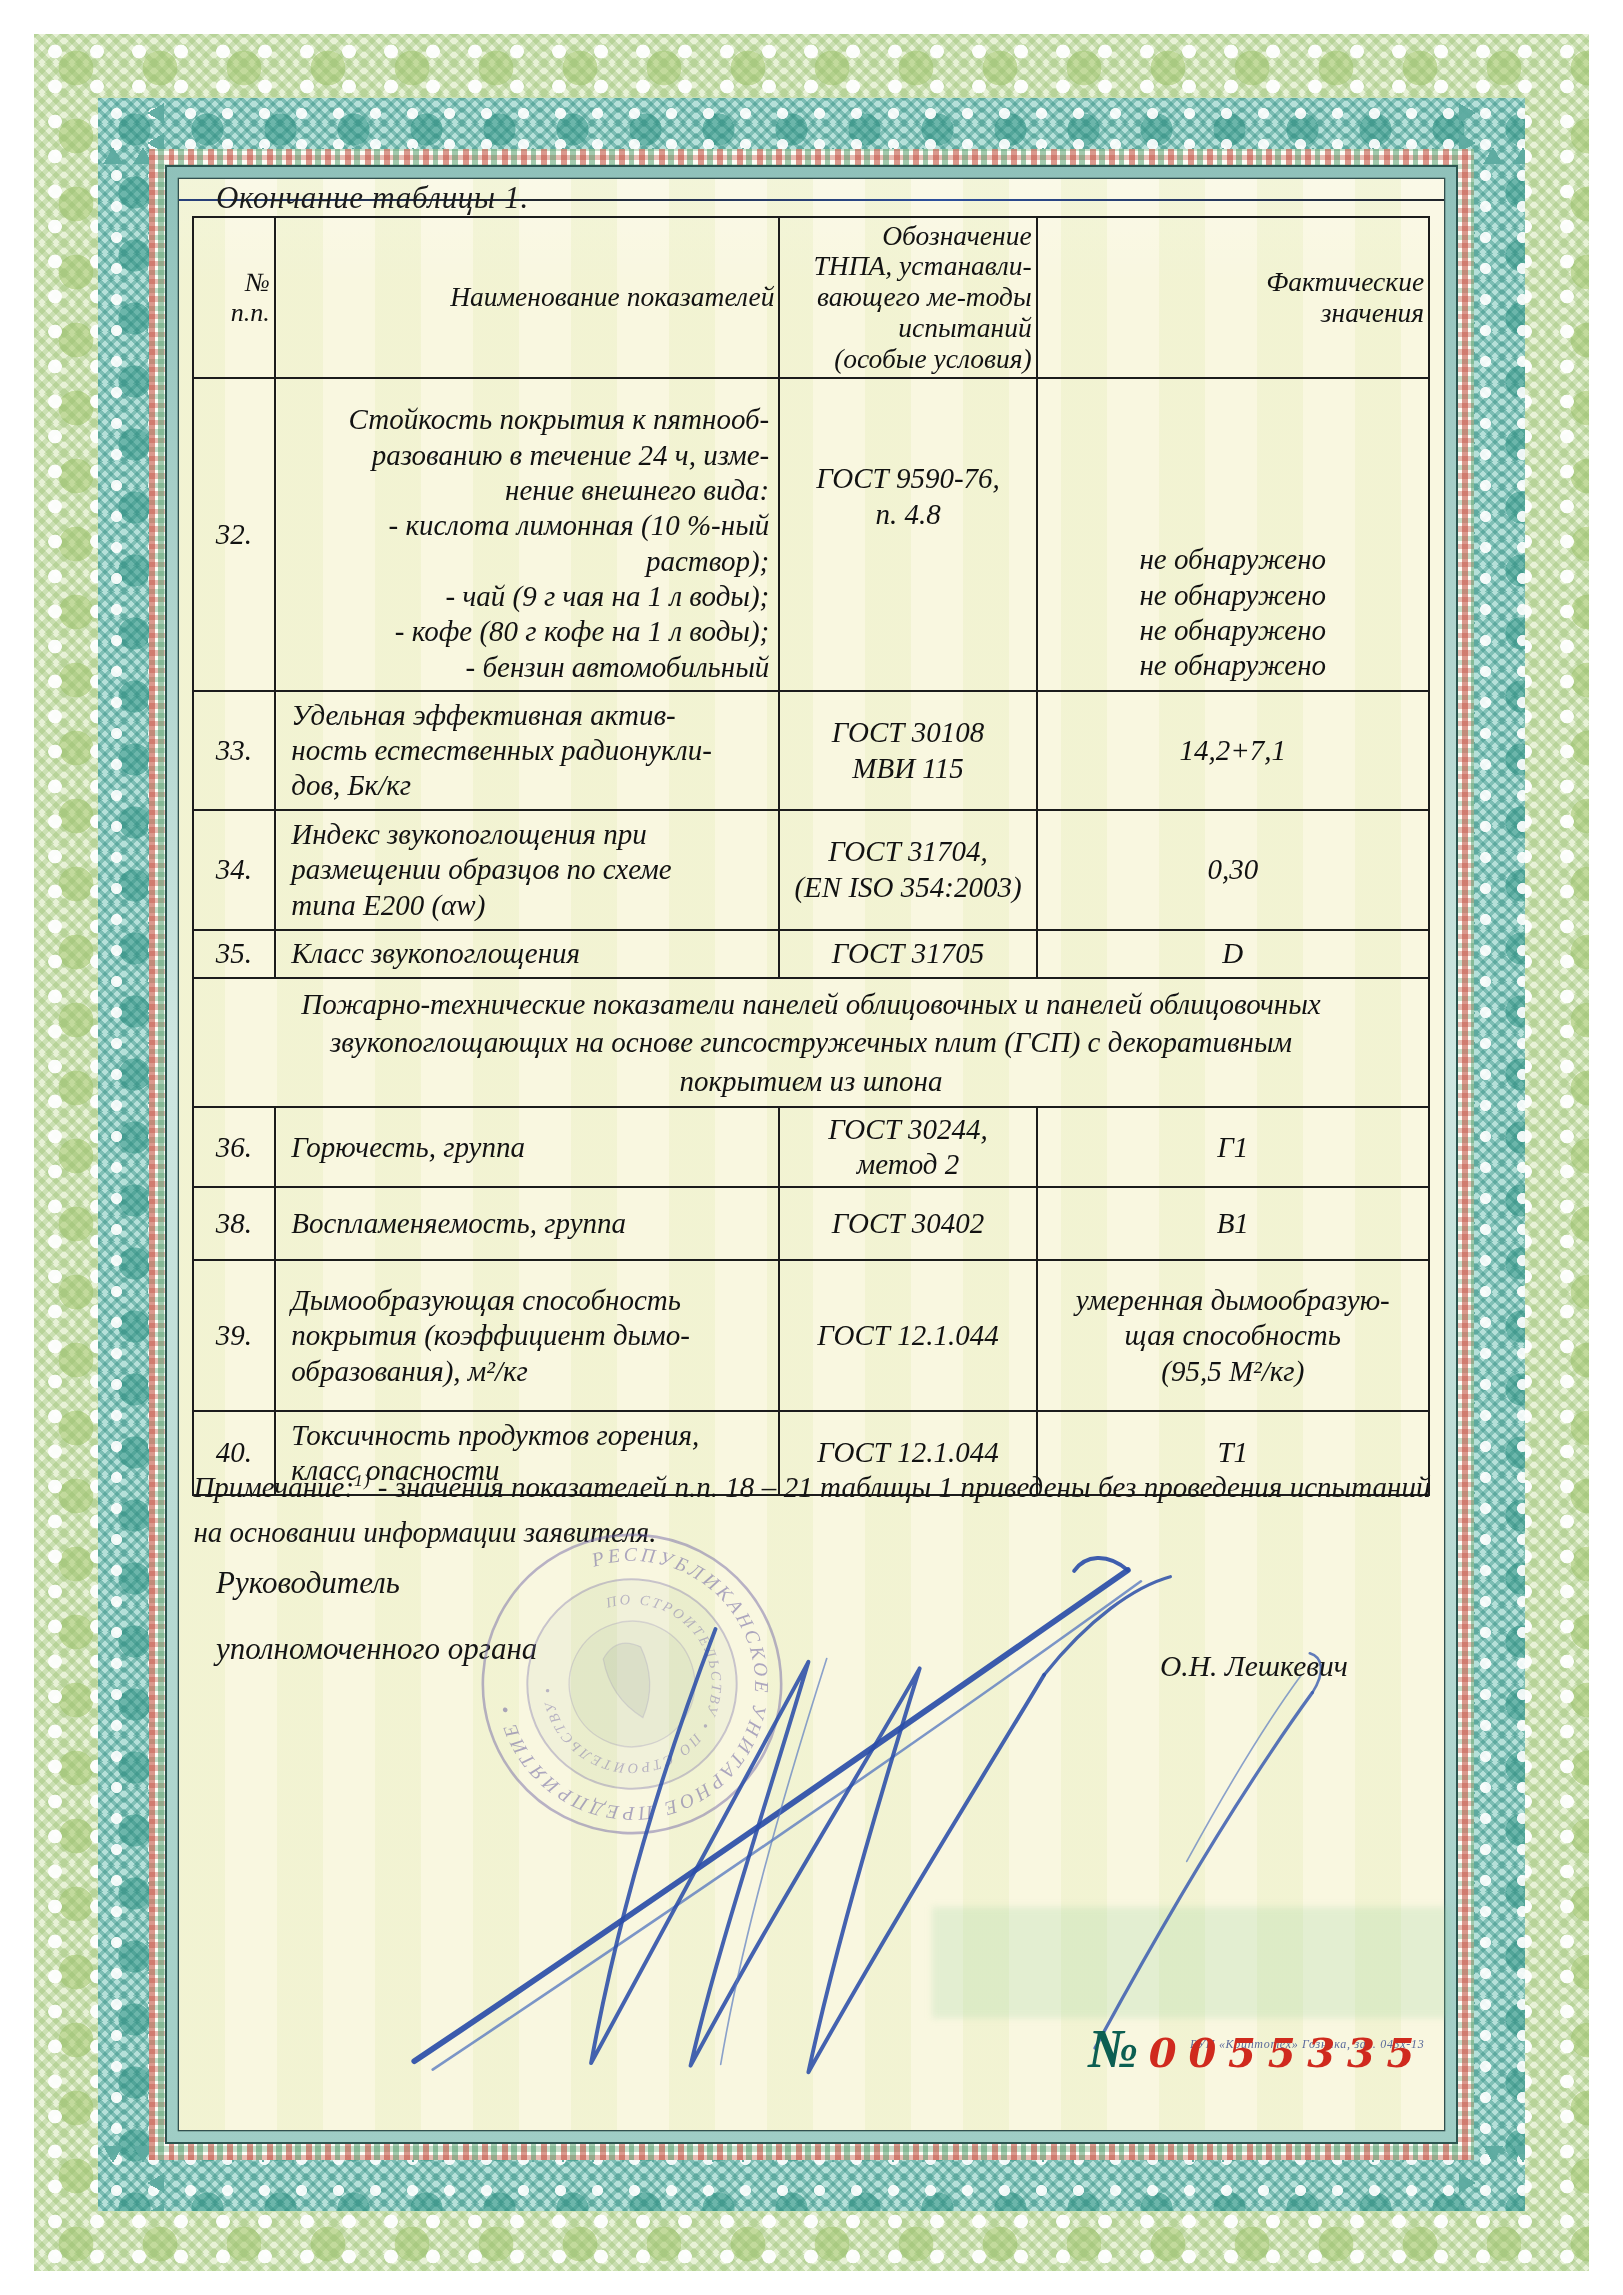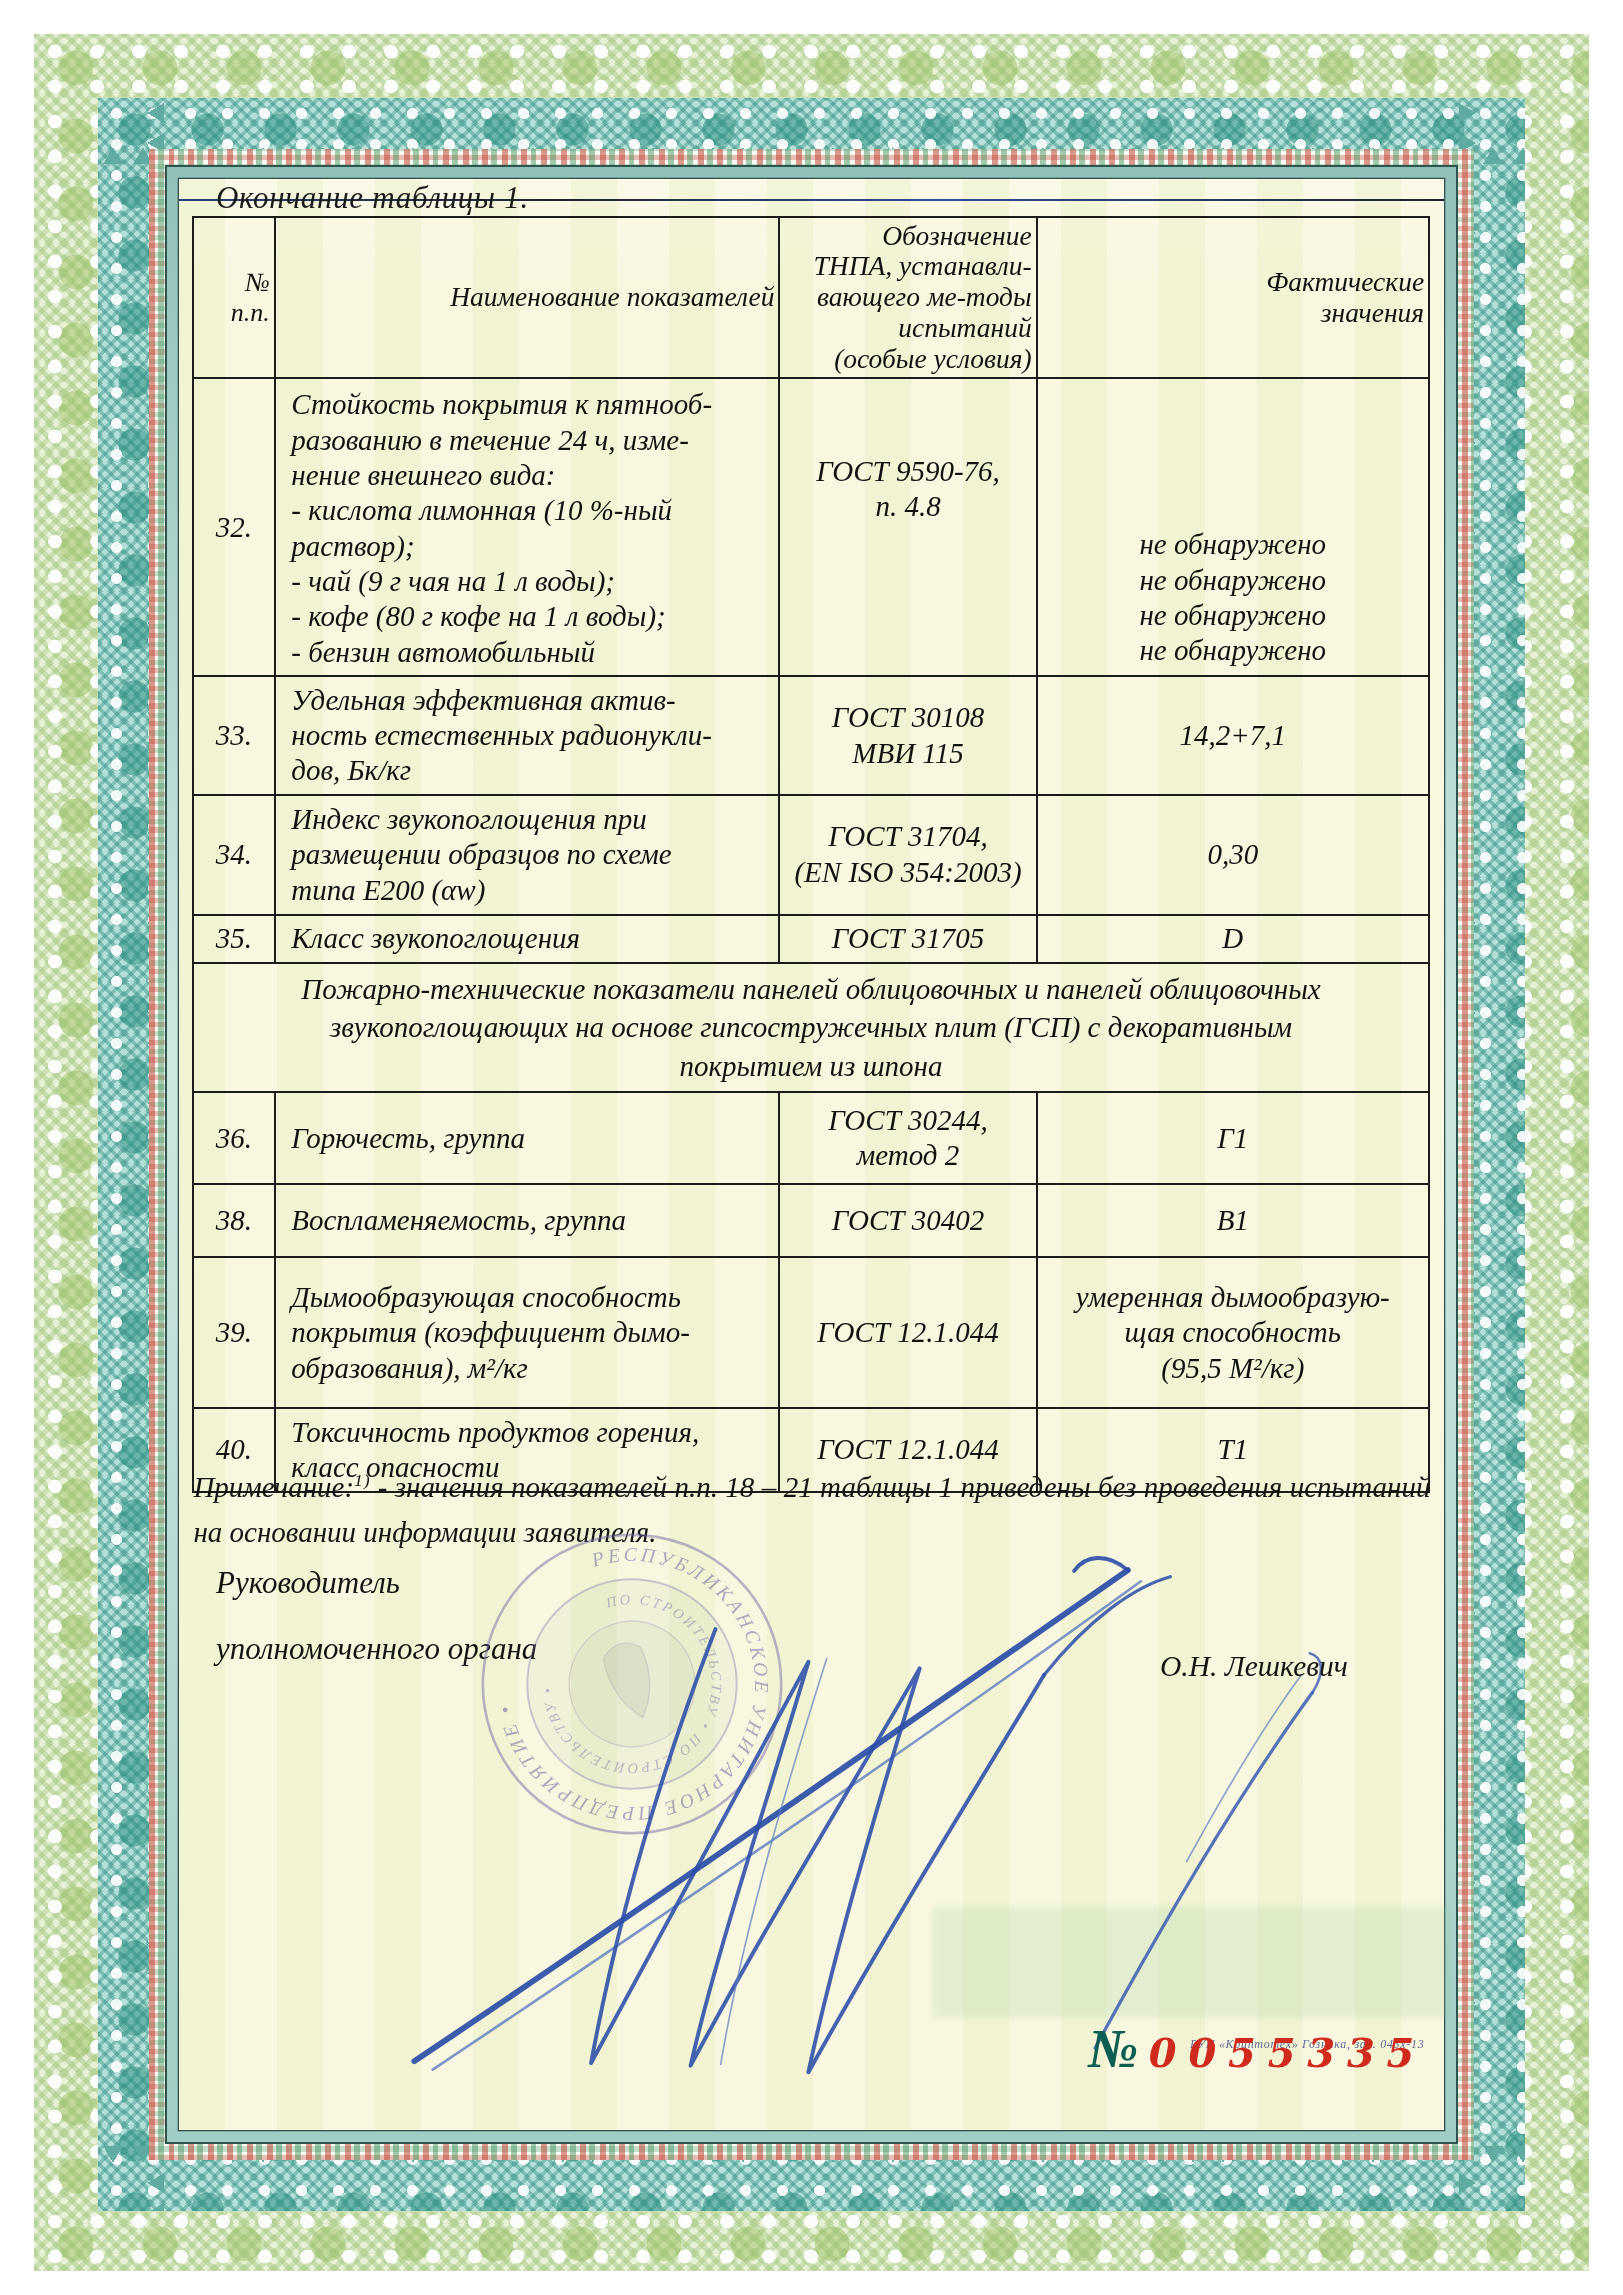--- a/index.html
+++ b/index.html
@@ -62,23 +62,23 @@
   table.main td, table.main th{border:2px solid #1c1c1c;font-weight:normal;overflow:hidden;}
   table.main{border:2.6px solid #161616;}
   .pre{white-space:pre-line;}
   th.h{font-size:27.5px;line-height:1.12;text-align:right;vertical-align:middle;padding:2.6px 3.9px;}
   th.h-num{font-size:26px;}
   td.c-num{text-align:center;vertical-align:middle;font-size:29px;}
   td.c-name{text-align:left;vertical-align:middle;padding:5.2px 9.2px 5.2px 15.7px;}
   td.c-tnpa{text-align:center;vertical-align:middle;padding:2.6px 3.9px;}
   td.c-fact{text-align:center;vertical-align:middle;padding:2.6px 6.5px;}
   tr.r-hdr{height:156px;} tr.r32{height:283px;} tr.r33{height:117px;} tr.r34{height:120px;}
-  tr.r35{height:44px;} tr.r-sec{height:119px;} tr.r36{height:92px;} tr.r38{height:73px;}
+  tr.r35{height:44px;} tr.r-sec{height:119px;} tr.r36{height:80px;} tr.r38{height:73px;}
   tr.r39{height:151px;} tr.r40{height:80px;}
-  tr.r32 td.c-name{vertical-align:top;padding-top:8px;}
+  tr.r32 td.c-name{vertical-align:top;padding-top:23px;text-align:right;}
   tr.r32 td.c-fact{vertical-align:bottom;padding-bottom:6.5px;}
   tr.r32 td.c-tnpa{vertical-align:middle;padding-bottom:79px;}
   td.section{ text-align:center;vertical-align:middle;padding:6.5px 26px;line-height:1.32;}
 
   
   .note{position:absolute;left:14.4px;top:1286px;width:1237px;font-size:29px;line-height:1.55;
     text-align:justify;color:#151515;}
   .note sup{font-size:17.7px;vertical-align:super;letter-spacing:0.7px;}
 
   

